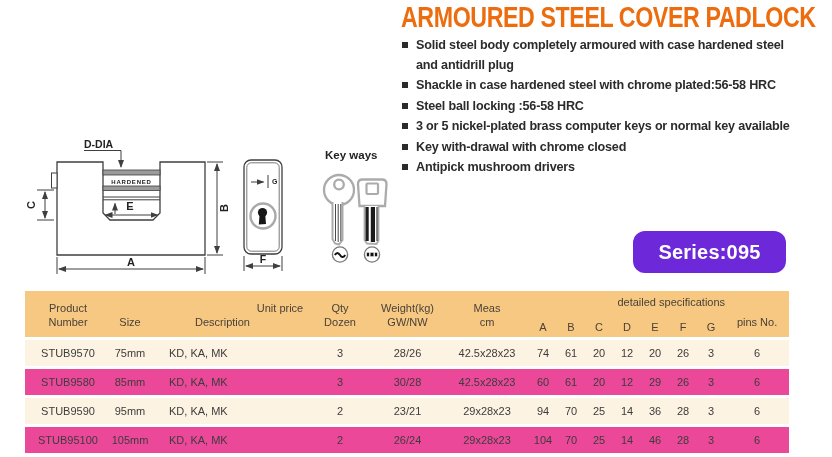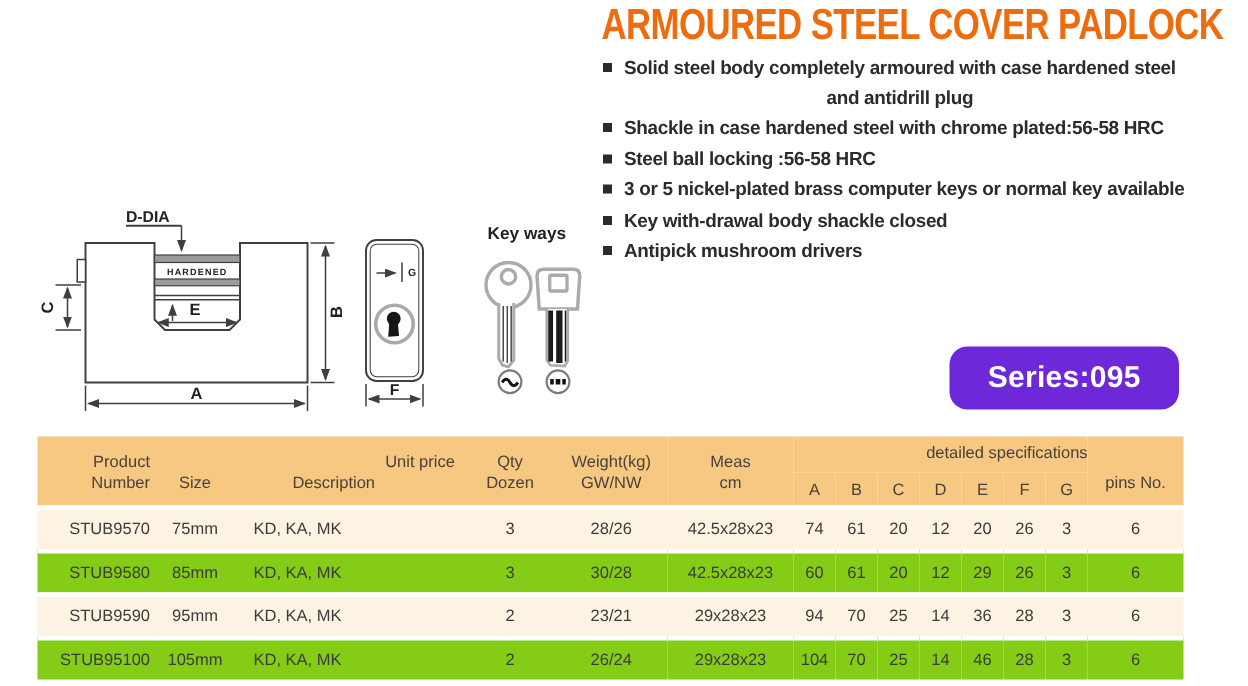--- a/index.html
+++ b/index.html
@@ -9,21 +9,21 @@
   }
   
   .title {
     position:absolute; left:401px; top:1px;
     font-size:29px; font-weight:bold; color:#EC6C0E;
     letter-spacing:-0.5px; white-space:nowrap;
     transform:scaleX(0.8); transform-origin:left top;
   }
   
   .features { position:absolute; left:402px; top:36px; width:428px; }
-  .feat { display:flex; margin-bottom:1px;text-align:center; }
+  .feat { display:flex; margin-bottom:1px; }
   .bullet {
     width:6px; height:6px; background:#2b2b2b; flex:0 0 6px;
     margin-top:6px; margin-right:8px;
   }
   .feat .lines { font-size:12.6px; font-weight:bold; line-height:19.5px;
     letter-spacing:-0.2px; color:#2b2b2b; }
   
   .diagram { position:absolute; left:25px; top:128px; }
   
   .badge {
@@ -34,28 +34,28 @@
   
   .spec-table {
     position:absolute; left:25px; top:291px; width:764px;
     border-collapse:separate; border-spacing:0; table-layout:fixed;
     font-size:11px; color:#3c3c3c;
   }
   .spec-table th { background:#F6C882; font-weight:normal; padding:0; color:#4a4238; }
   .spec-table td { padding:0; height:26px; border-top:3px solid #ffffff; text-align:center;margin-top:16px; }
   .hl { height:14px; line-height:14px; }
   th.tw { vertical-align:middle; padding-top:5px; padding-bottom:4px; }
-  th.hp, td.cp { text-align:right; padding-left:11px; }
+  th.hp, td.cp { text-align:center; padding-left:11px; }
   td.cd, th.hd { text-align:left; padding-left:9px; }
   th.hd .hl, th.hs .hl { text-align:right; }
   th.hs { padding-left:14px; }
   th.specs { height:19px; vertical-align:top; padding-top:5px; text-align:right; padding-left:60px; }
   tr.lrow th { height:18px; vertical-align:bottom; padding-bottom:4px; text-align:center; }
   tr.r0 td, tr.r2 td { background:#FDF3E2; }
-  tr.r1 td, tr.r3 td { background:#84cc16; }
+  tr.r1 td, tr.r3 td { background:#ec4899; }
 </style>
 </head>
 <body>
 
 <div class="page">
 
   <div class="title">ARMOURED STEEL COVER PADLOCK</div>
 
   <div class="features">
     <div class="feat">
@@ -79,21 +79,21 @@
     </div>
     <div class="feat">
       <div class="bullet"></div>
       <div class="lines">
           <div>3 or 5 nickel-plated brass computer keys or normal key available</div>
         </div>
     </div>
     <div class="feat">
       <div class="bullet"></div>
       <div class="lines">
-          <div>Key with-drawal body shackle closed</div>
+          <div>Key with-drawal with chrome closed</div>
         </div>
     </div>
     <div class="feat">
       <div class="bullet"></div>
       <div class="lines">
           <div>Antipick mushroom drivers</div>
         </div>
     </div>
   </div>
 

